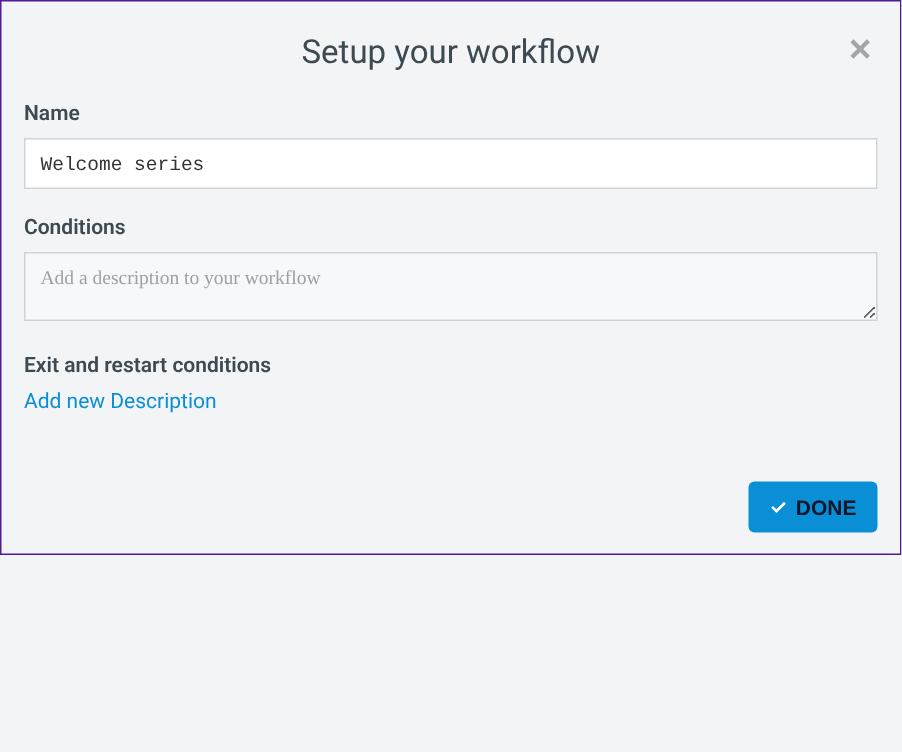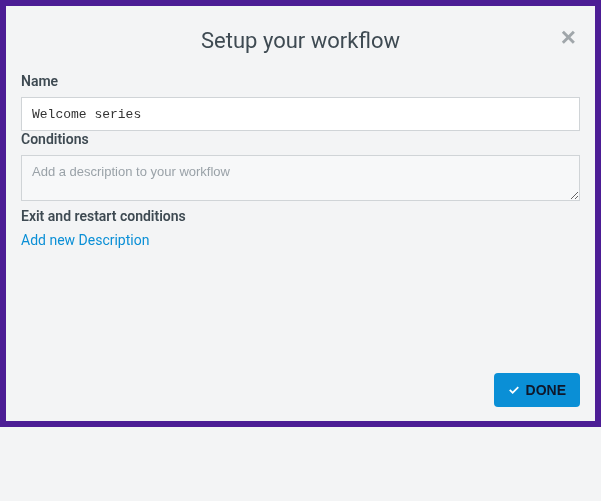--- a/index.html
+++ b/index.html
@@ -5,23 +5,23 @@
     * { box-sizing: border-box; margin: 0; padding: 0; }
     html, body { width: 601px; height: 501px; }
     body {
       font-family: -apple-system, BlinkMacSystemFont, "Segoe UI", Roboto, Helvetica, Arial, sans-serif;
       background: #f3f4f5;
       color: #333;
       font-size: 14px;
     }
     .modal {
       width: 601px;
-      height: 427px;
+      height: 370px;
       background: #f3f4f5;
-      border: 6px solid #4c1d95;
+      border: 1px solid #4c1d95;
       position: relative;
       padding: 14px 15px 0 15px;
     }
     .modal-header {
       text-align: center;
       padding: 8px 0 20px 0;
       position: relative;
     }
     .modal-title {
       font-size: 22px;
@@ -35,20 +35,21 @@
       font-size: 26px;
       font-weight: 700;
       color: #a0a6aa;
       cursor: pointer;
       line-height: 1;
       background: none;
       border: none;
       padding: 0;
     }
     .form-group {
+      margin-bottom: 18px;
     }
     .form-label {
       display: block;
       font-size: 14px;
       font-weight: 600;
       color: #3e4a52;
       margin-bottom: 8px;
     }
     .text-input {
       width: 100%;
@@ -62,21 +63,21 @@
     }
     .textarea-input {
       width: 100%;
       height: 46px;
       padding: 8px 10px;
       font-size: 13px;
       border: 1px solid #d0d4d7;
       background: #f7f8f9;
       color: #333;
       resize: both;
-      font-family: Liberation Sans, sans-serif;
+      font-family: Liberation Serif, serif;
     }
     .textarea-input::placeholder, .text-input::placeholder {
       color: #9aa2a8;
     }
     .highlight-box {
       border: 4px solid #ff0000;
       padding: 12px 12px 22px 12px;
       margin-left: -12px;
       margin-right: 155px;
       margin-top: 4px;

